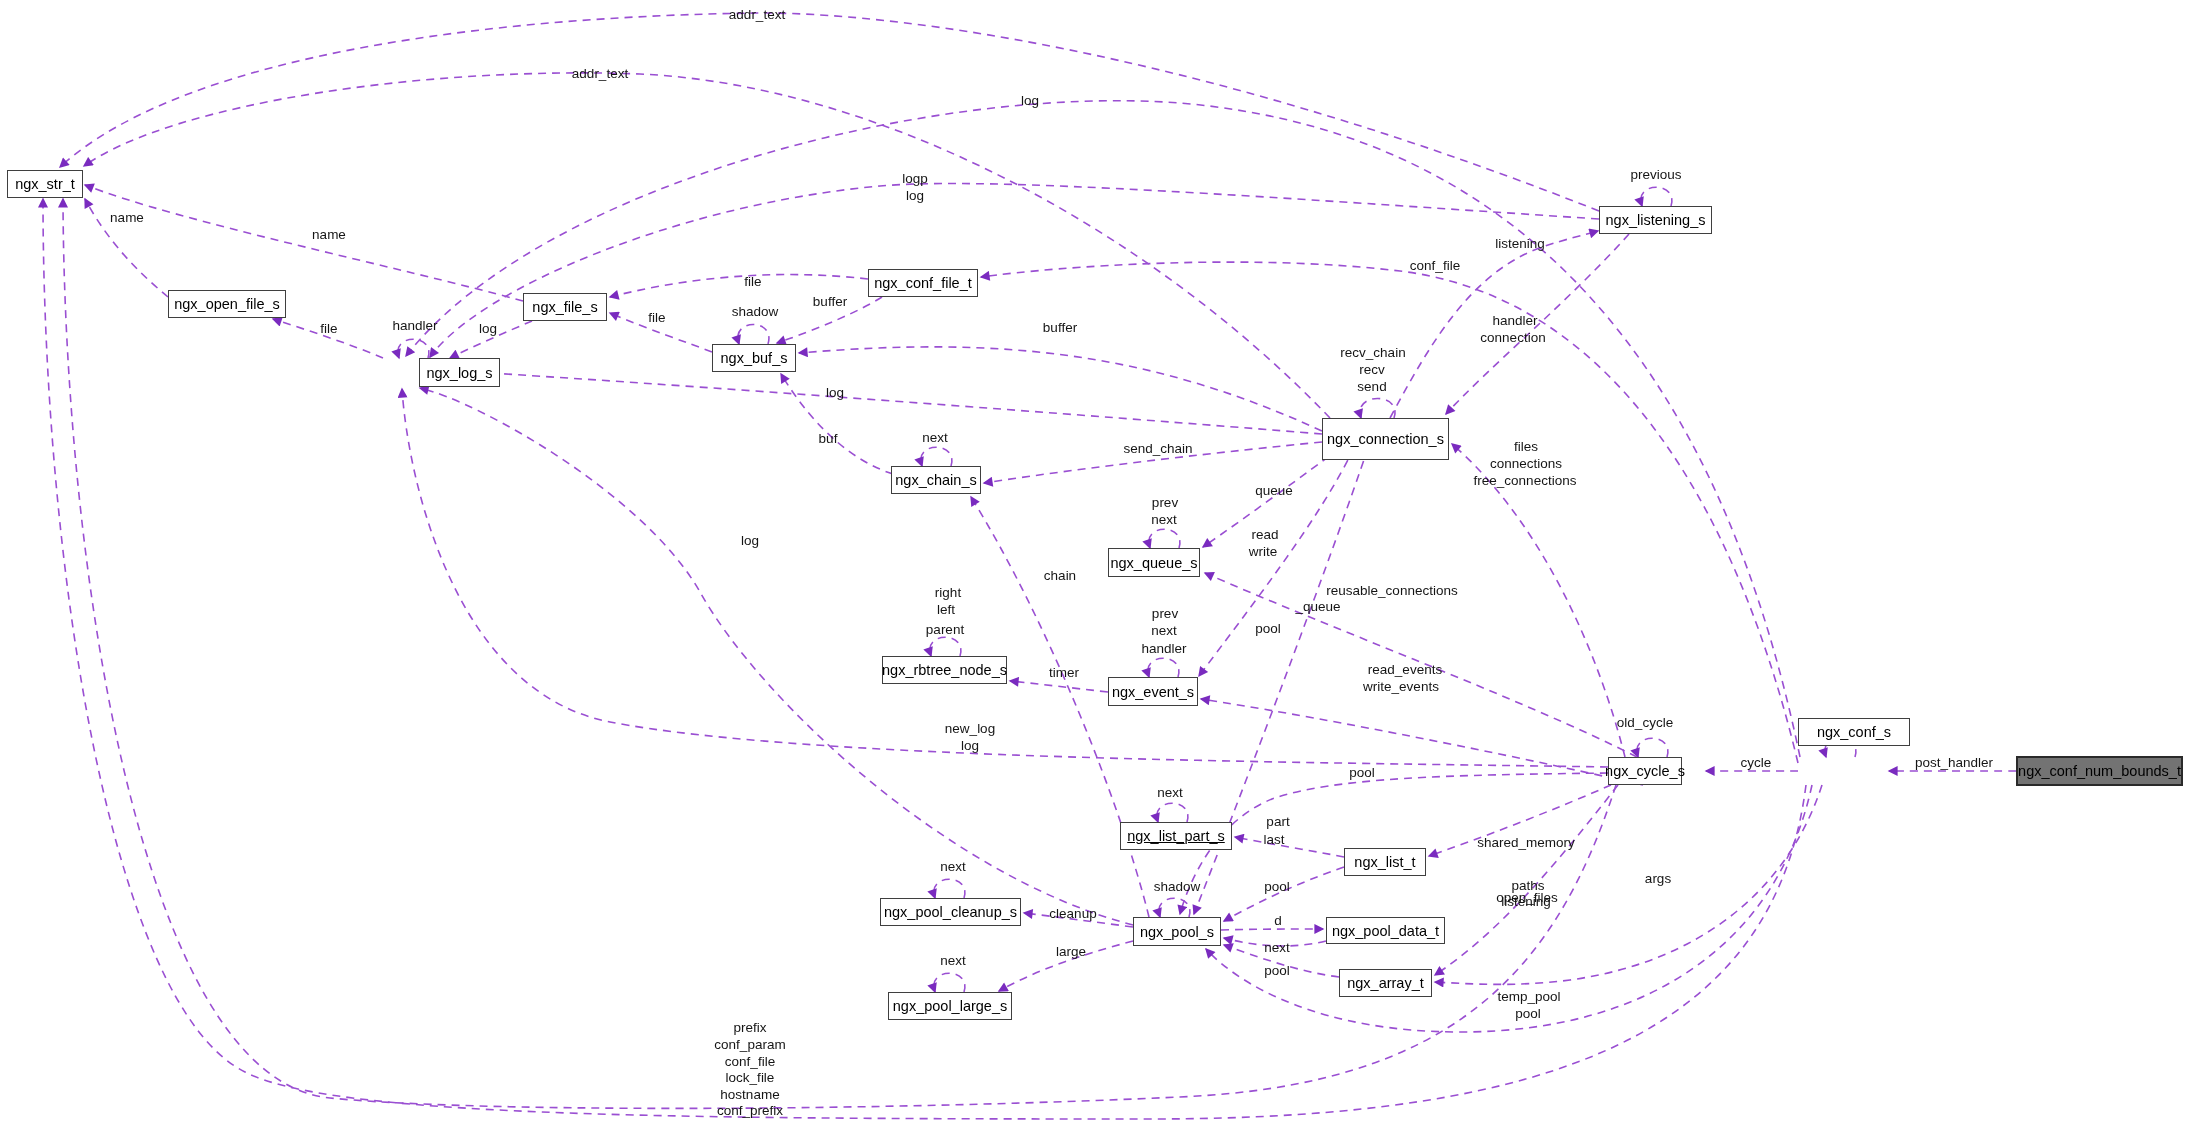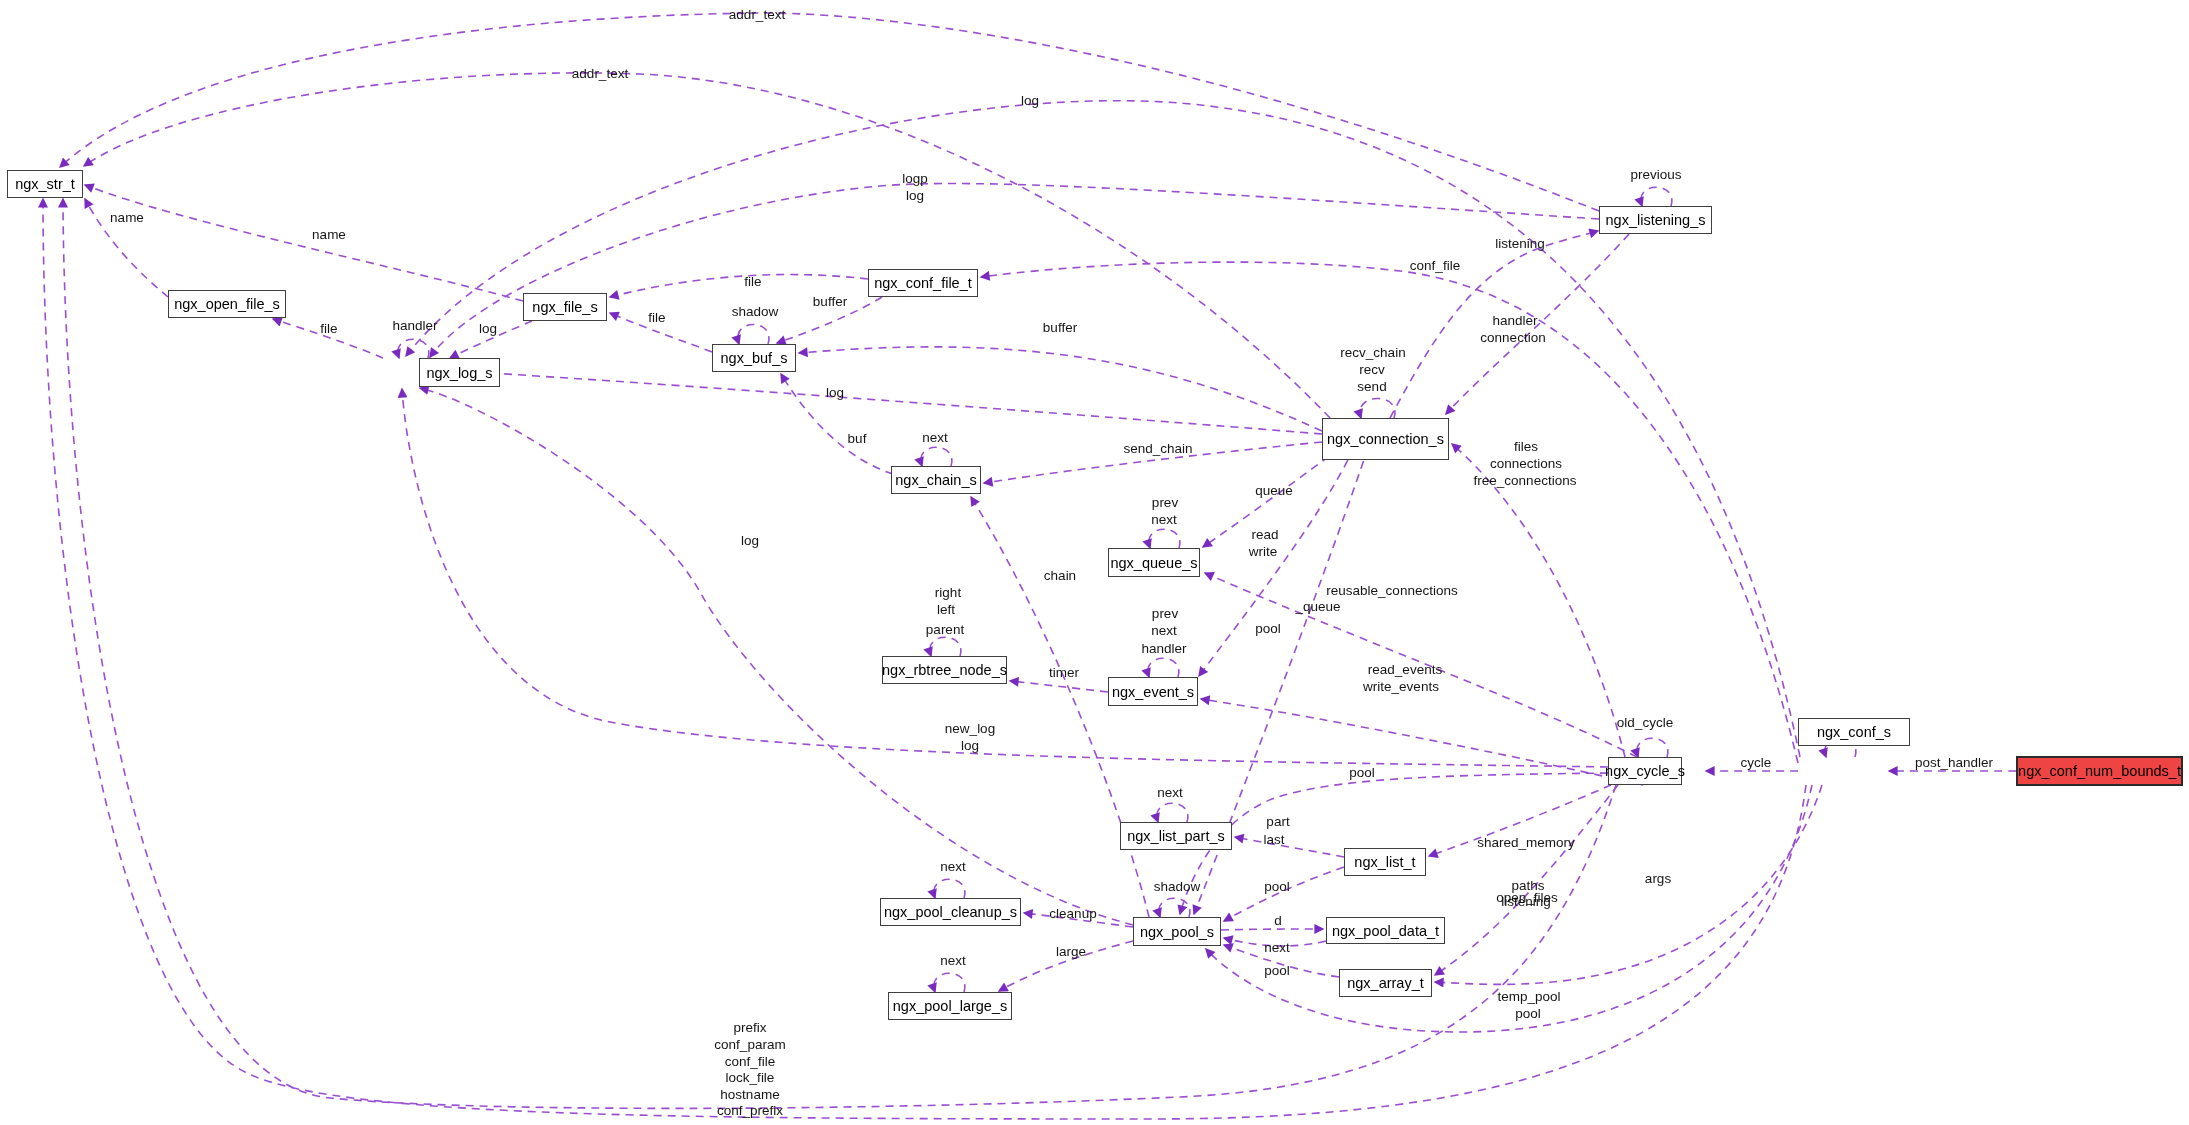--- a/index.html
+++ b/index.html
@@ -2,21 +2,21 @@
 <html><head>
 <meta charset="utf-8">
 <style>
   html,body{margin:0;padding:0;background:#ffffff;}
   .stage{position:relative;width:2189px;height:1125px;background:#ffffff;overflow:hidden;
          font-family:"Liberation Sans",sans-serif;}
   #edge-layer{position:absolute;left:0;top:0;width:2189px;height:1125px;}
   .node{position:absolute;box-sizing:border-box;background:#ffffff;border:1.5px solid #3f3f3f;
         display:flex;align-items:center;justify-content:center;
         font-size:14.5px;color:#000;white-space:nowrap;cursor:pointer;z-index:3;}
-  .node.highlight{background:#ef4444;border:2px solid #2a2a2a;}
+  .node.highlight{background:#737373;border:2px solid #2a2a2a;}
   .edge-label{position:absolute;transform:translate(-50%,-50%);font-size:13.5px;color:#151515;
               white-space:pre;z-index:2;pointer-events:none;}
 </style>
 </head>
 <body>
 
 <div class="stage">
   <svg id="edge-layer" viewBox="0 0 2189 1125">
     <defs>
       <marker id="arrow" viewBox="0 0 10 10" refX="8.6" refY="5" markerWidth="12" markerHeight="10" markerUnits="userSpaceOnUse" orient="auto">
@@ -93,21 +93,21 @@
       <div class="node" style="left: 868px; top: 269px; width: 110px; height: 28px;">ngx_conf_file_t</div>
       <div class="node" style="left: 891px; top: 466px; width: 90px; height: 28px;">ngx_chain_s</div>
       <div class="node" style="left: 1108px; top: 548px; width: 92px; height: 29px;">ngx_queue_s</div>
       <div class="node" style="left: 882px; top: 656px; width: 125px; height: 28px;">ngx_rbtree_node_s</div>
       <div class="node" style="left: 1108px; top: 677px; width: 90px; height: 29px;">ngx_event_s</div>
       <div class="node" style="left: 1322px; top: 418px; width: 127px; height: 42px;">ngx_connection_s</div>
       <div class="node" style="left: 1599px; top: 206px; width: 113px; height: 28px;">ngx_listening_s</div>
       <div class="node" style="left: 1608px; top: 757px; width: 74px; height: 28px;">ngx_cycle_s</div>
       <div class="node" style="left: 1798px; top: 718px; width: 112px; height: 28px;">ngx_conf_s</div>
       <div class="node highlight" style="left: 2016px; top: 756px; width: 167px; height: 30px;">ngx_conf_num_bounds_t</div>
-      <div class="node" style="left: 1120px; top: 822px; width: 112px; height: 28px;">ngx_list_part_s</div>
+      <div class="node" style="left: 1120px; top: 822px; width: 112px; height: 28px; text-decoration: underline;">ngx_list_part_s</div>
       <div class="node" style="left: 1344px; top: 848px; width: 82px; height: 28px;">ngx_list_t</div>
       <div class="node" style="left: 880px; top: 898px; width: 141px; height: 28px;">ngx_pool_cleanup_s</div>
       <div class="node" style="left: 1133px; top: 917px; width: 88px; height: 29px;">ngx_pool_s</div>
       <div class="node" style="left: 1326px; top: 917px; width: 119px; height: 27px;">ngx_pool_data_t</div>
       <div class="node" style="left: 1339px; top: 969px; width: 93px; height: 28px;">ngx_array_t</div>
       <div class="node" style="left: 888px; top: 992px; width: 124px; height: 28px;">ngx_pool_large_s</div>
     </div>
   <div id="label-layer">
       <span class="edge-label" style="left: 757px; top: 14px;">addr_text</span>
       <span class="edge-label" style="left: 600px; top: 73px;">addr_text</span>
@@ -126,21 +126,21 @@
       <span class="edge-label" style="left: 753px; top: 281px;">file</span>
       <span class="edge-label" style="left: 755px; top: 311px;">shadow</span>
       <span class="edge-label" style="left: 830px; top: 301px;">buffer</span>
       <span class="edge-label" style="left: 1060px; top: 327px;">buffer</span>
       <span class="edge-label" style="left: 1515px; top: 320px;">handler</span>
       <span class="edge-label" style="left: 1513px; top: 337px;">connection</span>
       <span class="edge-label" style="left: 1373px; top: 352px;">recv_chain</span>
       <span class="edge-label" style="left: 1372px; top: 369px;">recv</span>
       <span class="edge-label" style="left: 1372px; top: 386px;">send</span>
       <span class="edge-label" style="left: 835px; top: 392px;">log</span>
-      <span class="edge-label" style="left: 828px; top: 438px; margin-left: 29px;">buf</span>
+      <span class="edge-label" style="left: 828px; top: 438px;">buf</span>
       <span class="edge-label" style="left: 935px; top: 437px;">next</span>
       <span class="edge-label" style="left: 1158px; top: 448px;">send_chain</span>
       <span class="edge-label" style="left: 1526px; top: 446px;">files</span>
       <span class="edge-label" style="left: 1526px; top: 463px;">connections</span>
       <span class="edge-label" style="left: 1525px; top: 480px;">free_connections</span>
       <span class="edge-label" style="left: 1274px; top: 490px;">queue</span>
       <span class="edge-label" style="left: 1165px; top: 502px;">prev</span>
       <span class="edge-label" style="left: 1164px; top: 519px;">next</span>
       <span class="edge-label" style="left: 1265px; top: 534px;">read</span>
       <span class="edge-label" style="left: 1263px; top: 551px;">write</span>

